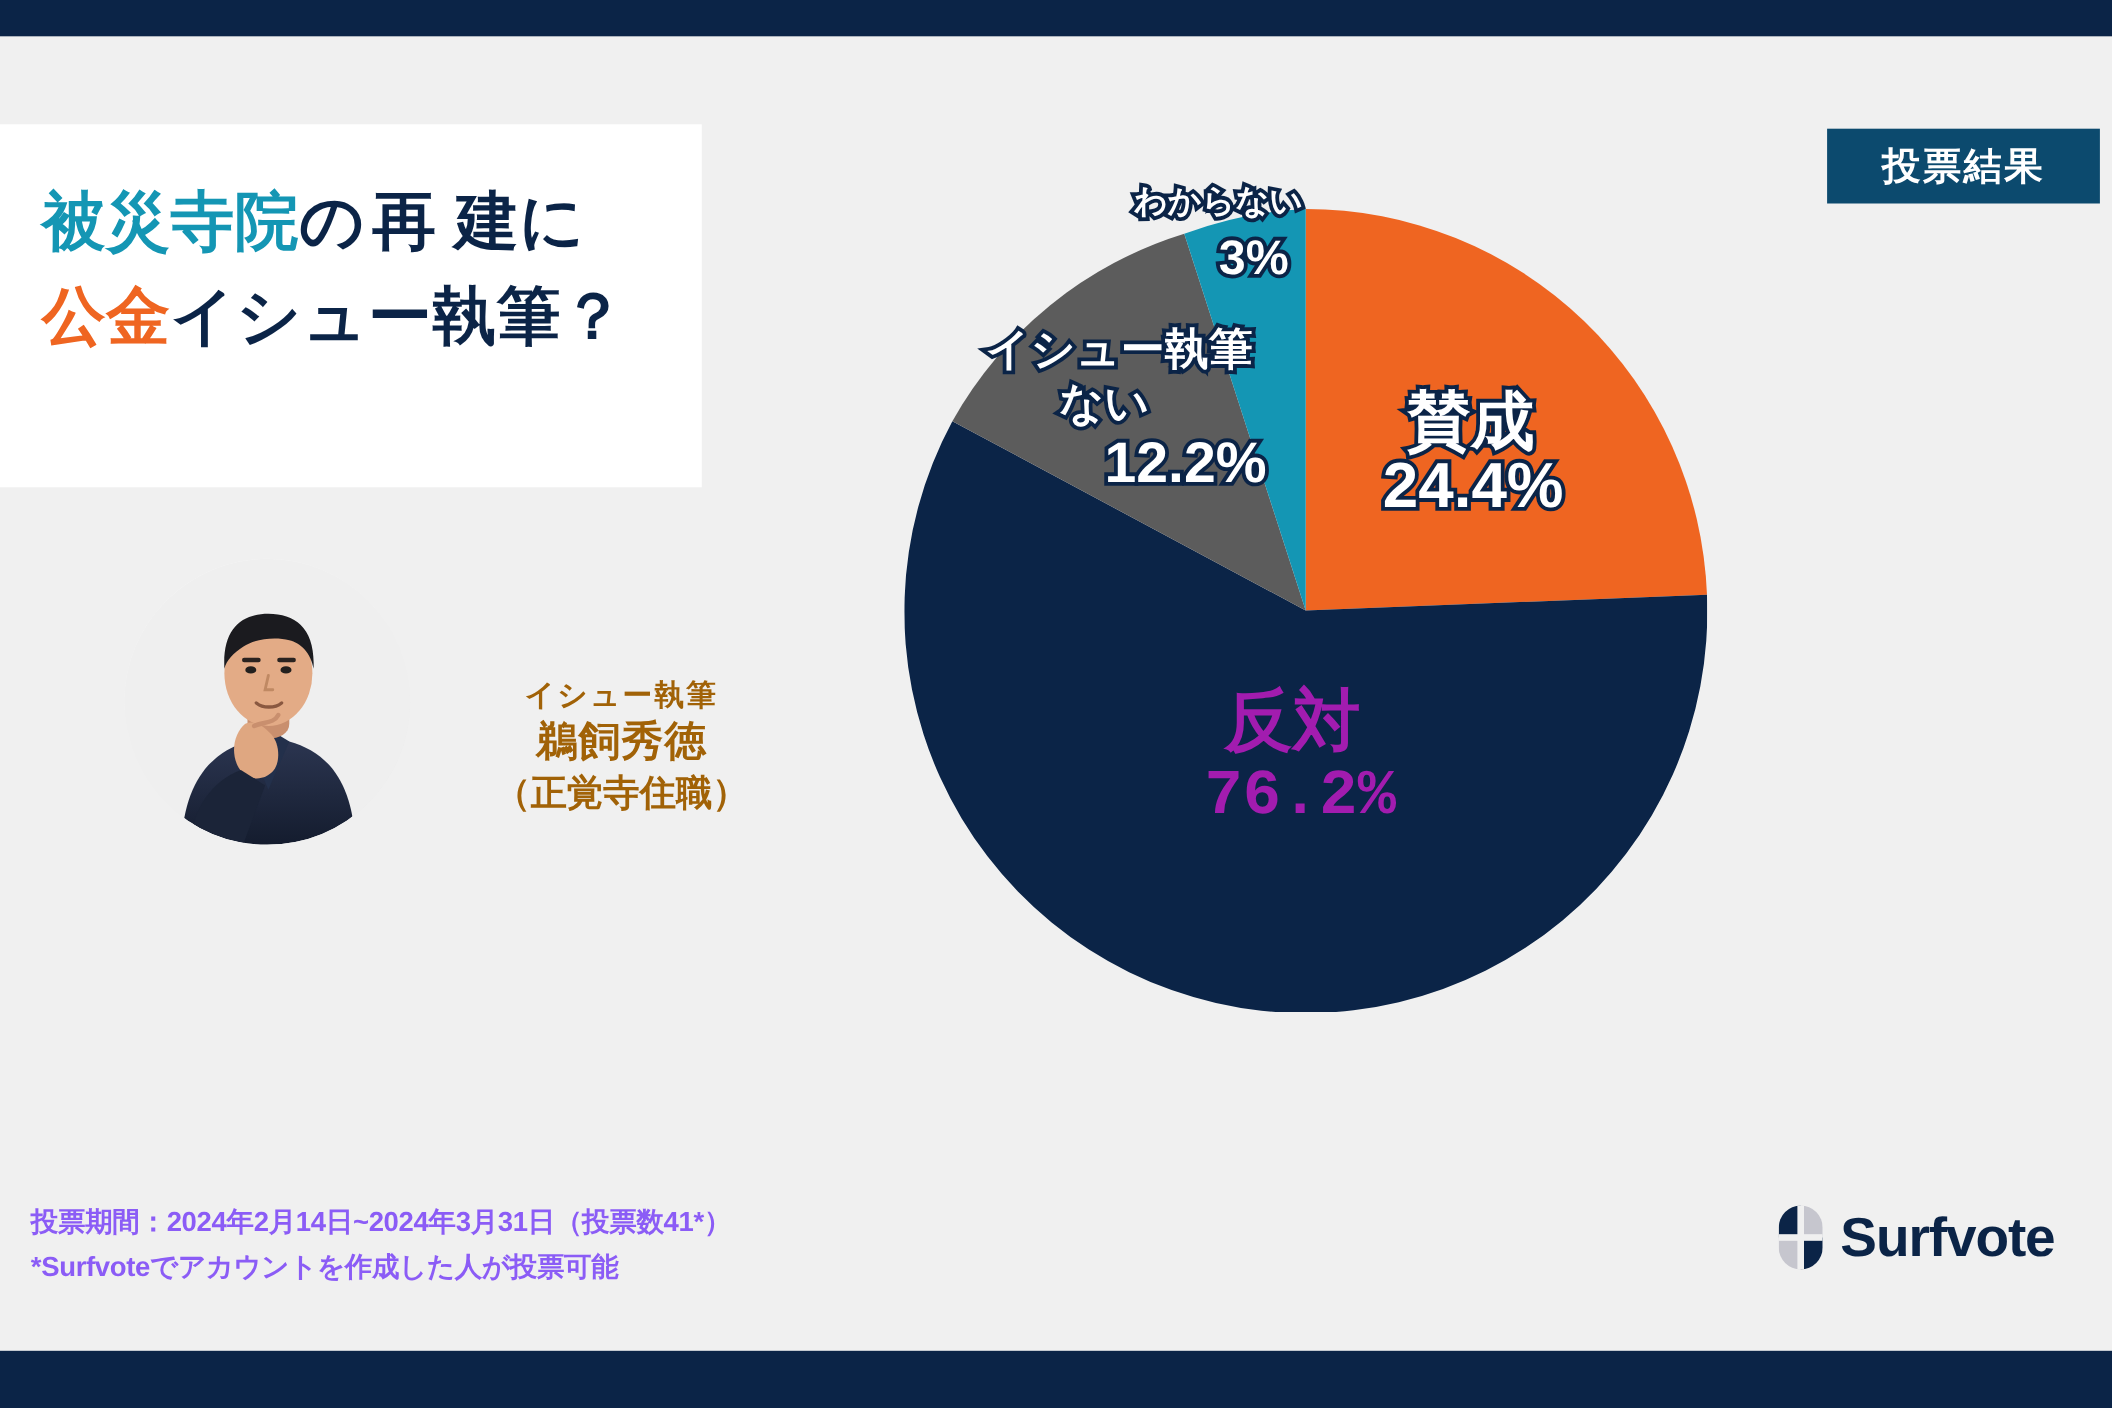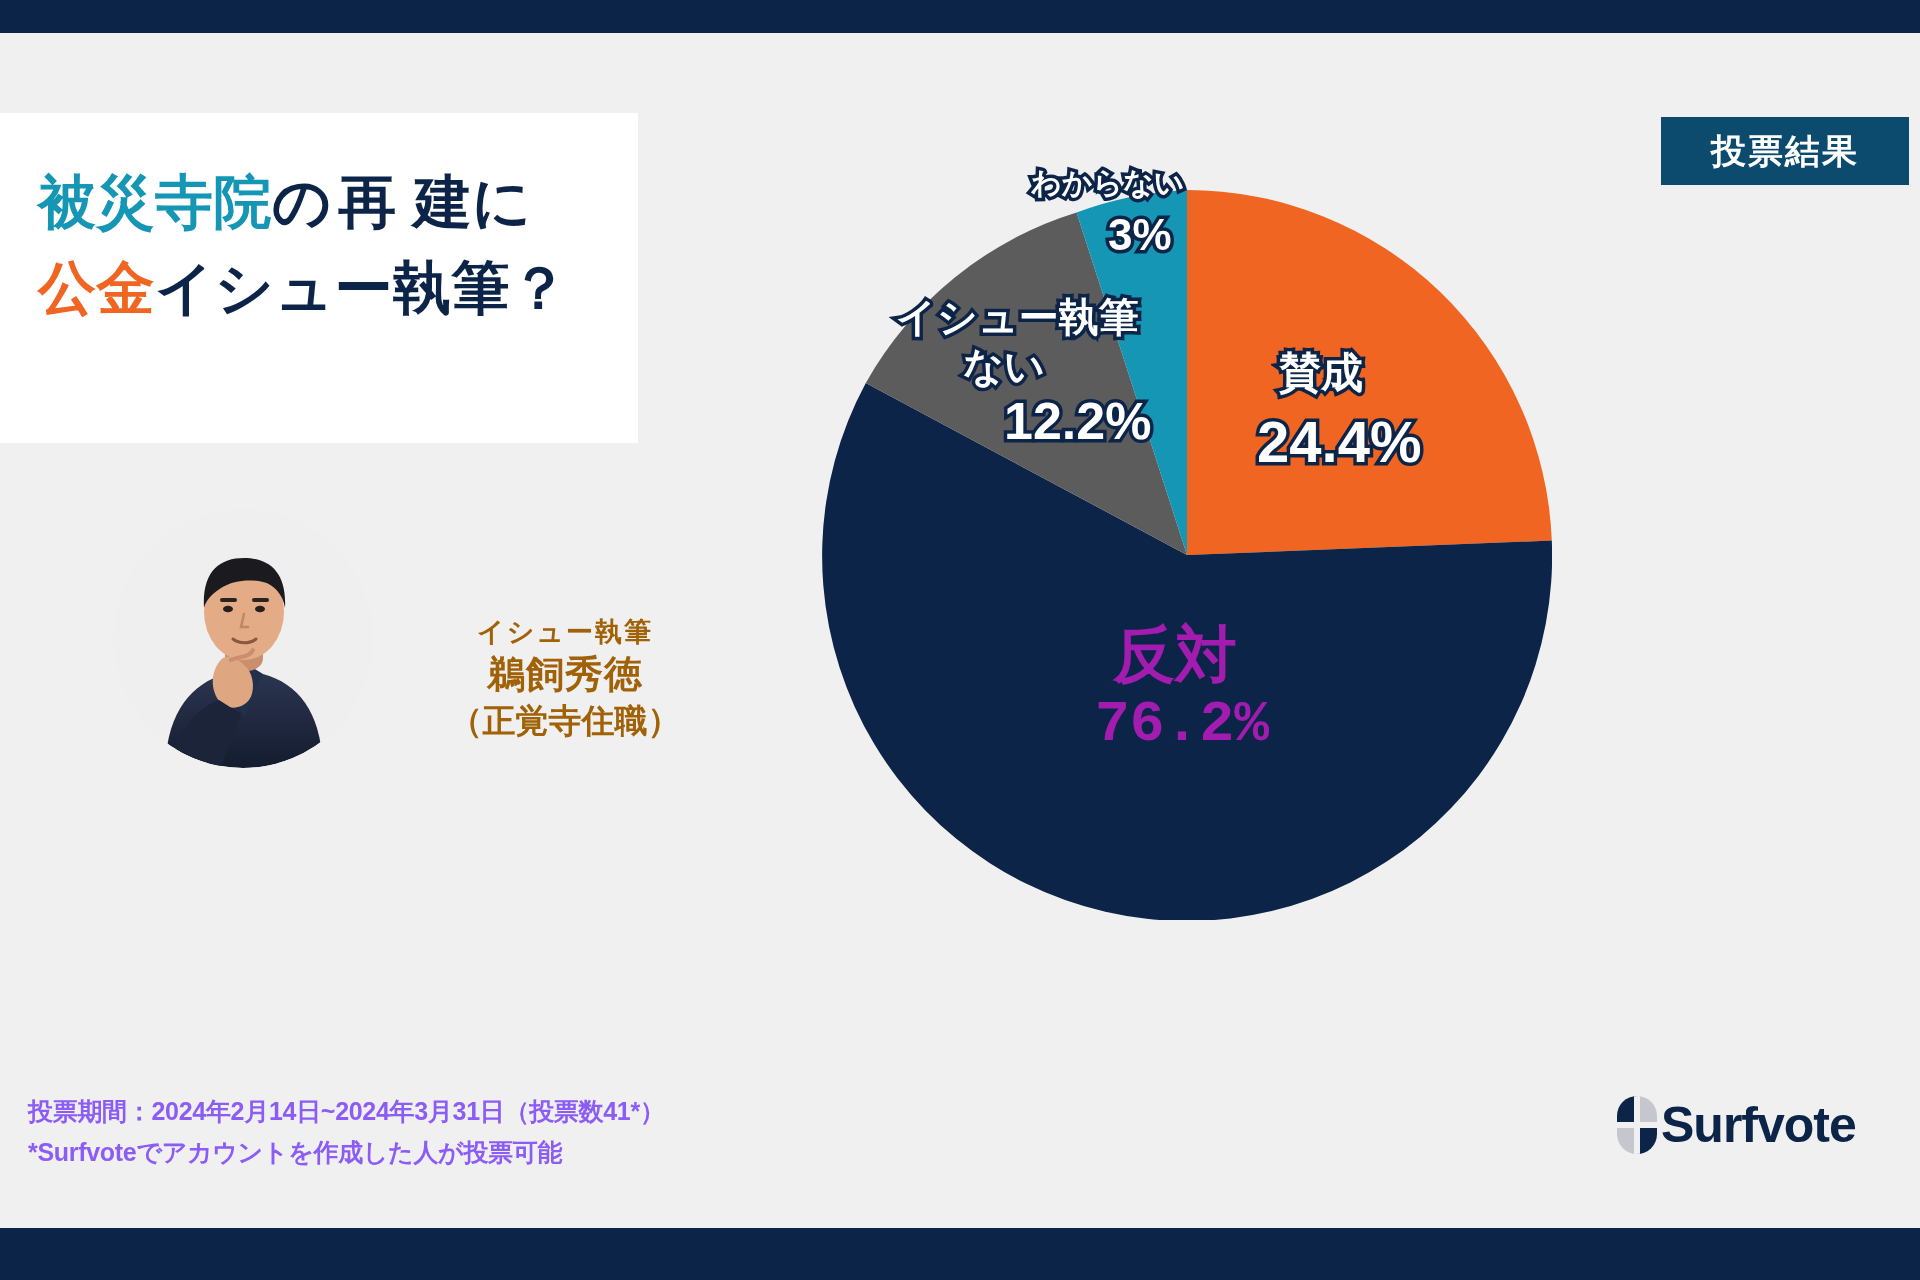--- a/index.html
+++ b/index.html
@@ -79,29 +79,29 @@
     -webkit-text-stroke:7px #0b2447;
     paint-order:stroke fill;
   }
   .lbl-plain { color:#a21caf;font-family:Liberation Mono, monospace; }
 
   .lbl-wakaranai { left:1031px; top:163px; font-size:30px; }
   .lbl-3pct      { left:1108px; top:210px; font-size:44px; }
   .lbl-dochira1  { left:896px;  top:290px; font-size:40px; }
   .lbl-dochira2  { left:963px;  top:339px; font-size:40px; }
   .lbl-122       { left:1004px; top:391px; font-size:52px; }
-  .lbl-sansei    { left:1279px; top:345px; font-size:42px; }
+  .lbl-sansei    { left:1279px; top:345px; font-size:58px; }
   .lbl-244       { left:1257px; top:408px; font-size:58px; }
   .lbl-hantai    { left:1113px; top:613px; font-size:62px; }
   .lbl-585       { left:1095px; top:692px; font-size:58px; }
 
   
   .logo {
     position:absolute; left:1617px; top:1096px;
-    display:flex; align-items:center; gap:4px;
+    display:flex; align-items:center; gap:16px;
   }
   .logo-mark { width:40px; height:58px; position:relative; }
   .logo-text {
     font-size:50px; font-weight:700; color:#0b2447; letter-spacing:-1px;
     line-height:1;
   }
 </style>
 </head>
 <body>
 

